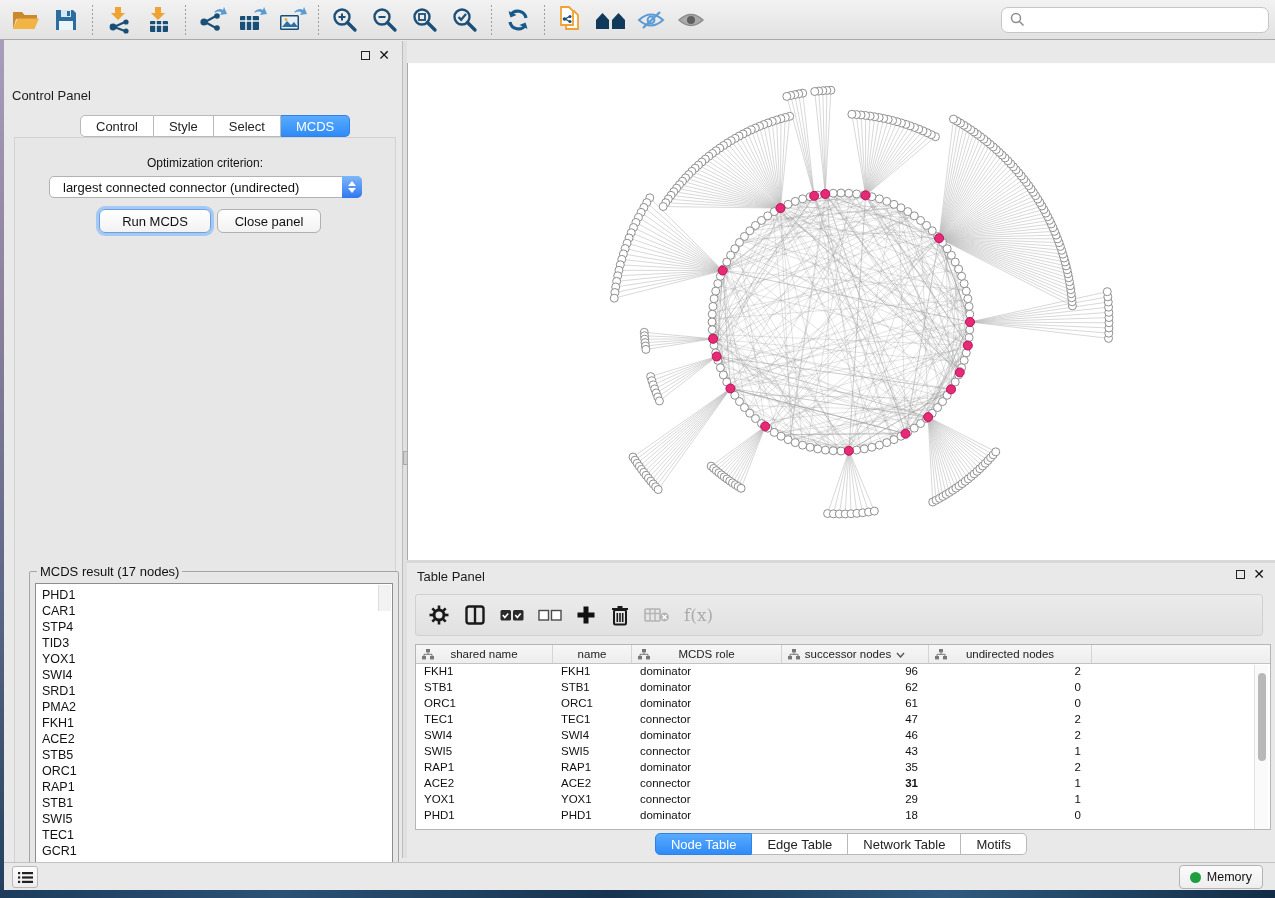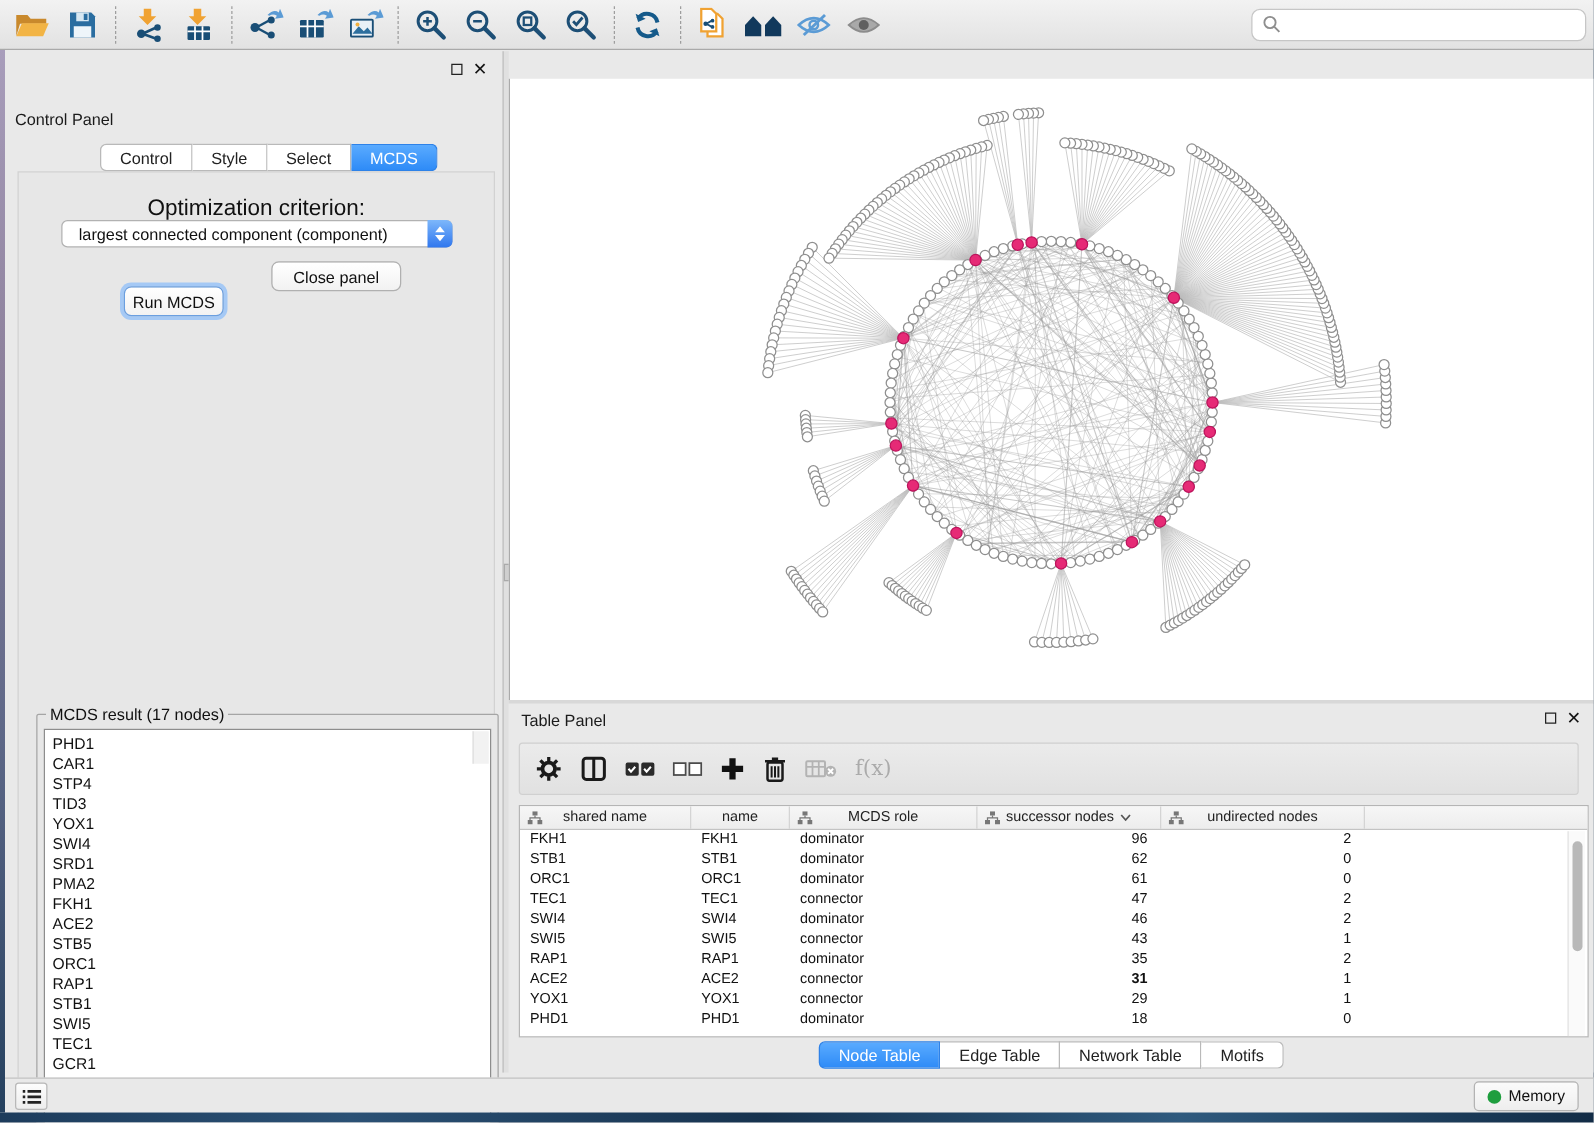--- a/index.html
+++ b/index.html
@@ -34,21 +34,21 @@
   
   .control-panel { position:absolute; left:4px; top:41px; width:398px; height:817px; background:#e9e9e9; }
   .cp-tabs { position:absolute; left:76px; top:74px; height:22px; display:flex; }
   .seg { height:22px; display:flex; align-items:center; justify-content:center; padding:0 15px;
     background:#fff; border:1px solid #b9b9b9; border-left:none; font-size:13px; color:#222; }
   .seg:first-child { border-left:1px solid #b9b9b9; border-radius:5px 0 0 5px; }
   .seg:last-child { border-radius:0 5px 5px 0; }
   .seg.active { background:linear-gradient(#5aabff,#2e8bf7); color:#fff; border-color:#2e82e8; }
   .cp-inner { position:absolute; left:10px; top:96px; width:382px; height:756px;
     background:#e7e7e7; border:1px solid #d2d2d2; }
-  .opt-label { position:absolute; left:0; top:18px; width:100%; text-align:center; font-size:18px; color:#111; }
+  .opt-label { position:absolute; left:0; top:18px; width:100%; text-align:center; font-size:12px; color:#111; }
   .select { position:absolute; left:34px; top:38px; width:313px; height:22px; background:#fff;
     border:1px solid #b2b2b2; border-radius:5px; display:flex; align-items:center; }
   .select .sel-text { flex:1; font-size:13px; padding-left:13px; color:#111; white-space:nowrap; overflow:hidden;}
   .stepper { width:20px; height:22px; margin-right:-1px; border-radius:0 5px 5px 0;
     background:linear-gradient(#7db7fb,#3077ee); display:flex; flex-direction:column; align-items:center; justify-content:center; gap:2px;}
   .stepper svg { display:block; }
   .btn { position:absolute; height:24px; background:linear-gradient(#ffffff,#f2f2f2); border:1px solid #b0b0b0;
     border-radius:6px; font-size:13px; color:#111; display:flex; align-items:center; justify-content:center; }
   .btn.focusring { box-shadow:0 0 0 3px #a5c9f5; border-color:#6b9fe0; }
   fieldset.mcds { position:absolute; left:14px; top:426px; width:370px; height:372px;
@@ -276,31 +276,31 @@
     </div>
     <div class="cp-tabs">
         <div class="seg">Control</div>
         <div class="seg">Style</div>
         <div class="seg">Select</div>
         <div class="seg active">MCDS</div>
       </div>
     <div class="cp-inner">
       <div class="opt-label">Optimization criterion:</div>
       <div class="select">
-        <span class="sel-text">largest connected component (component)</span>
+        <span class="sel-text">largest connected connector (undirected)</span>
         <span class="stepper">
           <svg width="8" height="5" viewBox="0 0 8 5">
               <path d="M0 5 L4 0 8 5 z" fill="#fff"></path>
             </svg>
           <svg width="8" height="5" viewBox="0 0 8 5">
               <path d="M0 0 L4 5 8 0 z" fill="#fff"></path>
             </svg>
         </span>
       </div>
-      <div class="btn focusring" style="left:84px; top:71px; width:80px;margin-top:20px;">Run MCDS</div>
+      <div class="btn focusring" style="left:84px; top:71px; width:112px;">Run MCDS</div>
       <div class="btn" style="left:202px; top:71px; width:104px;">Close panel</div>
       <fieldset class="mcds">
         <legend>MCDS result (17 nodes)</legend>
         <div class="mcds-list">
           <div class="mcds-track"></div>
         <div class="mcds-item">PHD1</div>
             <div class="mcds-item">CAR1</div>
             <div class="mcds-item">STP4</div>
             <div class="mcds-item">TID3</div>
             <div class="mcds-item">YOX1</div>

